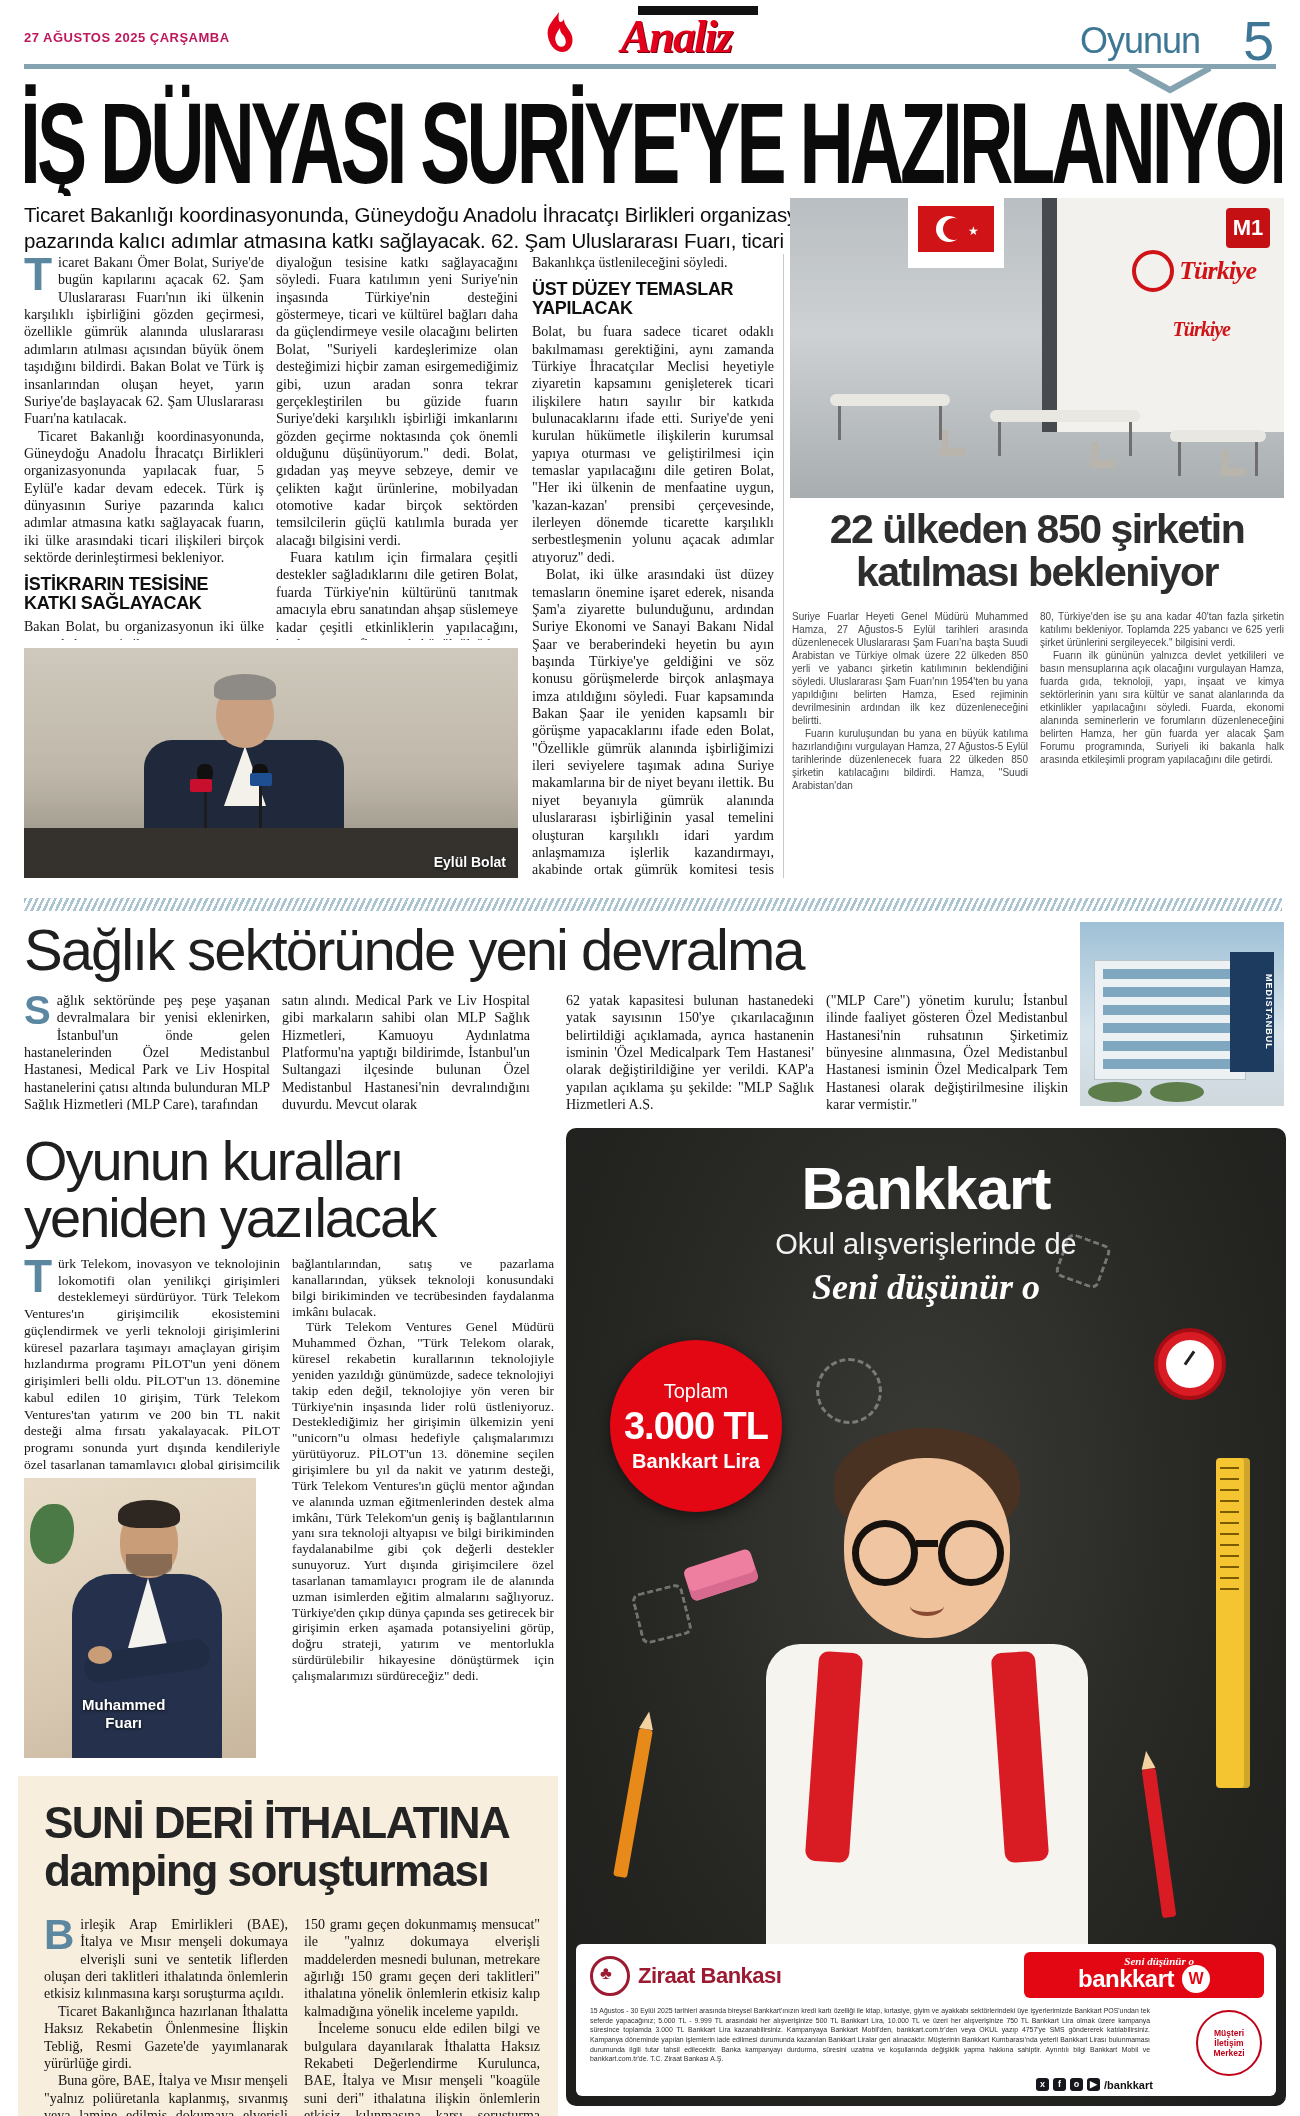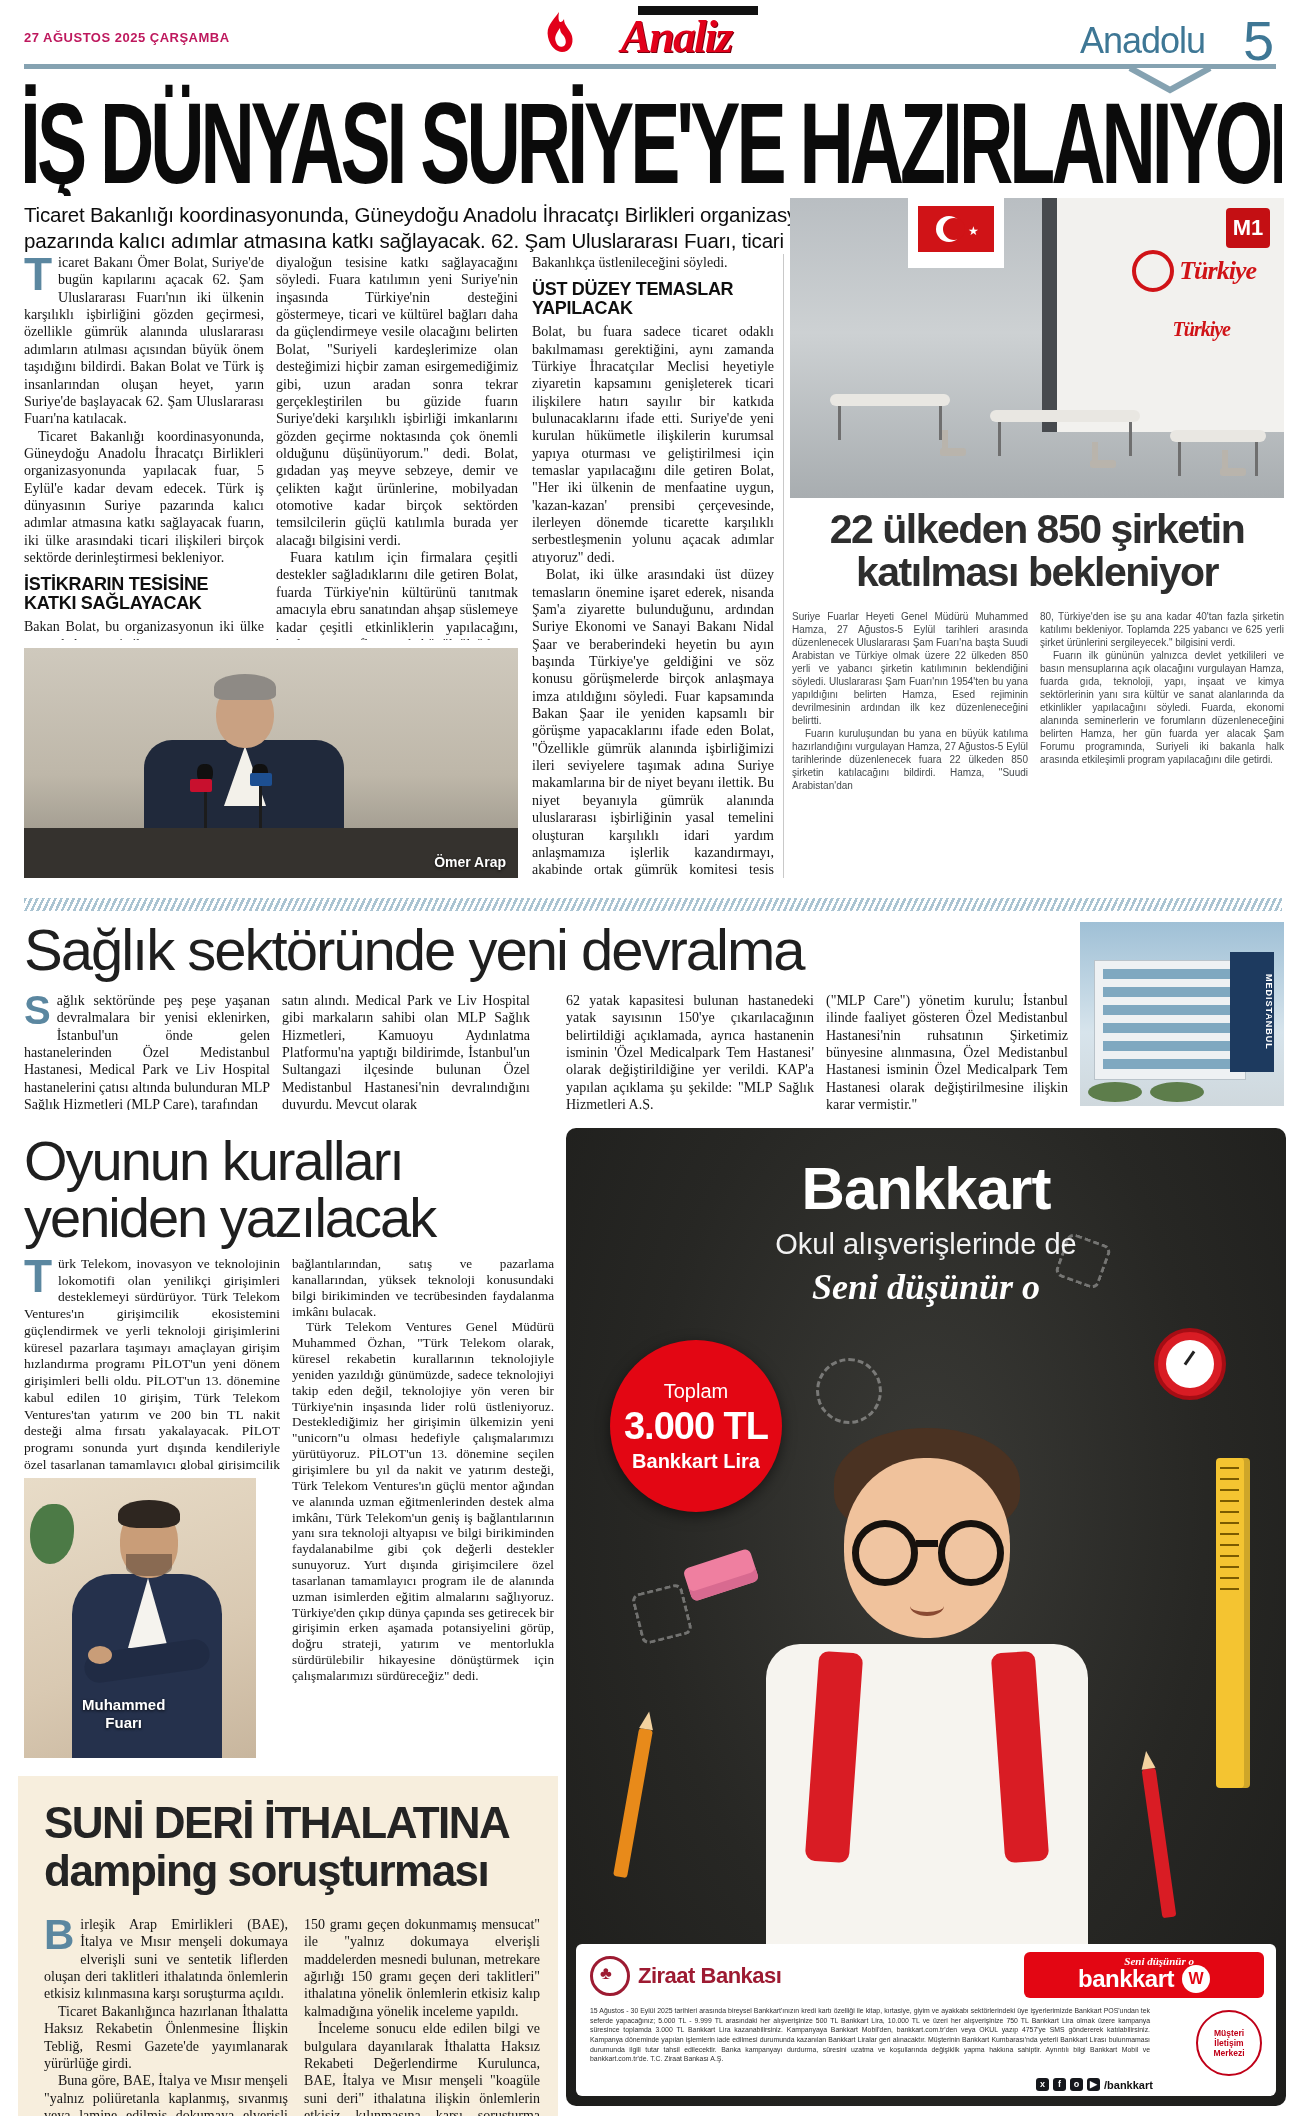--- a/index.html
+++ b/index.html
@@ -161,21 +161,21 @@
         <path d="M17 2 C10 12 4 16 6 27 C8 37 15 42 20 42 C28 42 32 34 30 26 C28 19 22 16 22 9 C20 13 15 15 17 2 Z" fill="#e2001a"></path>
         <path d="M18 18 C14 24 12 27 14 32 C15 36 19 38 22 36 C25 34 24 28 21 25 C19 23 18 21 18 18 Z" fill="#fff"></path>
       </svg>
       <span>
         <span class="mast-strip"></span>
         <span class="mast-word">Analiz</span>
       </span>
     </span>
   </div>
 
-  <div class="abs section-name">Anadolu</div>
+  <div class="abs section-name">Oyunun</div>
   <div class="abs page-num">5</div>
   <div class="abs head-rule"></div>
   <svg class="abs" style="left:1128px;top:66px;" width="84" height="30">
     <polyline points="2,2 42,24 82,2" fill="#fff" stroke="#85a2b1" stroke-width="6"></polyline>
   </svg>
 
   <div class="abs headline">
     <span>İŞ DÜNYASI SURİYE'YE HAZIRLANIYOR</span>
   </div>
   <div class="abs standfirst">Ticaret Bakanlığı koordinasyonunda, Güneydoğu Anadolu İhracatçı Birlikleri organizasyonunda yapılacak fuar, Türk iş dünyasının Suriye pazarında kalıcı adımlar atmasına katkı sağlayacak. 62. Şam Uluslararası Fuarı, ticari ilişkileri derinleştirmesi bekleniyor</div>
@@ -196,21 +196,21 @@
   <div class="abs photo ph-bolat" style="left:24px;top:648px;width:494px;height:230px;">
     <div class="bolat-body"></div>
     <div class="bolat-shirt"></div>
     <div class="bolat-head"></div>
     <div class="bolat-hair"></div>
     <div class="podium"></div>
     <div class="mic" style="left:180px;"></div>
     <div class="mic" style="left:235px;"></div>
     <div class="micflag" style="left:166px;bottom:86px;background:#c8102e;"></div>
     <div class="micflag" style="left:226px;bottom:92px;background:#1d4f91;"></div>
-    <div class="caption" style="right:12px;bottom:8px;">Ömer Arap</div>
+    <div class="caption" style="right:12px;bottom:8px;">Eylül Bolat</div>
   </div>
 
   <div class="abs vrule" style="left:783px;top:254px;height:624px;"></div>
 
   <div class="abs col" style="left:532px;top:254px;width:242px;height:624px;">
     <p class="first">Bakanlıkça üstlenileceğini söyledi.</p>
     <div class="colsub">ÜST DÜZEY TEMASLAR YAPILACAK</div>
     <p class="first">Bolat, bu fuara sadece ticaret odaklı bakılmaması gerektiğini, aynı zamanda Türkiye İhracatçılar Meclisi heyetiyle ziyaretin kapsamını genişleterek ticari ilişkilere hatırı sayılır bir katkıda bulunacaklarını ifade etti. Suriye'de yeni kurulan hükümetle ilişkilerin kurumsal yapıya oturması ve geliştirilmesi için temaslar yapılacağını dile getiren Bolat, "Her iki ülkenin de menfaatine uygun, 'kazan-kazan' prensibi çerçevesinde, ilerleyen dönemde ticarette karşılıklı serbestleşmenin yolunu açacak adımlar atıyoruz" dedi.</p>
     <p>Bolat, iki ülke arasındaki üst düzey temasların önemine işaret ederek, nisanda Şam'a ziyarette bulunduğunu, ardından Suriye Ekonomi ve Sanayi Bakanı Nidal Şaar ve beraberindeki heyetin bu ayın başında Türkiye'ye geldiğini ve söz konusu görüşmelerde birçok anlaşmaya imza atıldığını söyledi. Fuar kapsamında Bakan Şaar ile yeniden kapsamlı bir görüşme yapacaklarını ifade eden Bolat, "Özellikle gümrük alanında işbirliğimizi ileri seviyelere taşımak adına Suriye makamlarına bir de niyet beyanı ilettik. Bu niyet beyanıyla gümrük alanında uluslararası işbirliğinin yasal temelini oluşturan karşılıklı idari yardım anlaşmamıza işlerlik kazandırmayı, akabinde ortak gümrük komitesi tesis ederek çalışma grupları kurmayı, iki ülke gümrük idareleri arasında tecrübe paylaşımı faaliyetleri gerçekleştirmeyi hedefliyoruz." diye konuştu.</p>
   </div>

